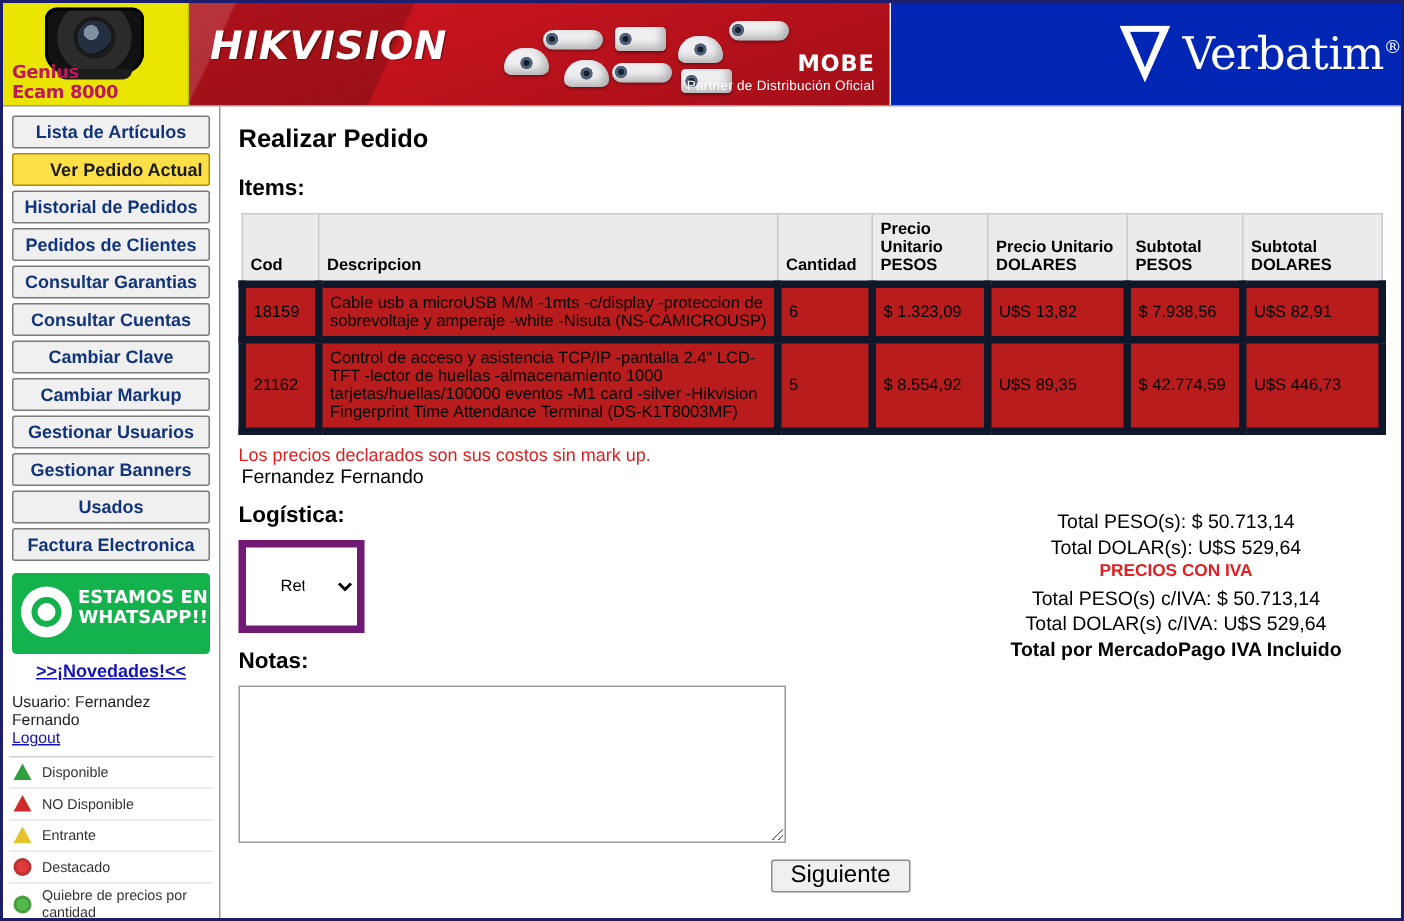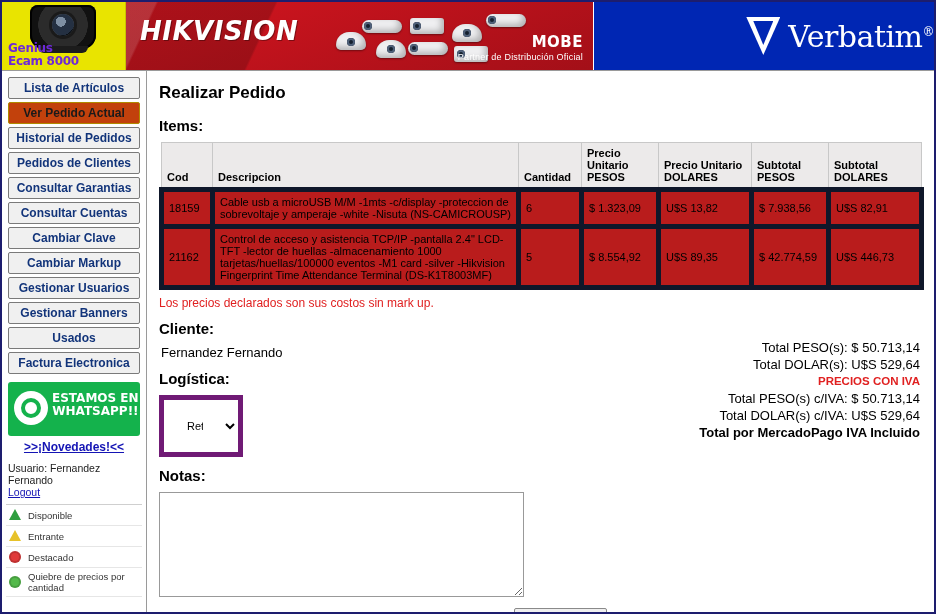--- a/index.html
+++ b/index.html
@@ -64,21 +64,21 @@
     width: 50px; height: 7px;
     background: #1c1c1c;
     border-radius: 0 0 6px 6px;
   }
   .genius-text {
     position: absolute;
     left: 6px; bottom: 2px;
     font-family: "DejaVu Sans", sans-serif;
     font-weight: bold;
     font-size: 12px;
-    color: #6d28d9;
+    color: #be185d;
     line-height: 13px;
     letter-spacing: -0.3px;
   }
   .banner-hik {
     width: 468px;
     background: #b7121c;
     border-right: 1px solid #fff;
   }
   .hik-diag {
     position: absolute;
@@ -196,23 +196,24 @@
     font-weight: bold;
     color: #12347a;
     background: #f0f0f0;
     border: 1px solid #7a7a7a;
     border-radius: 2px;
     cursor: pointer;
     white-space: nowrap;
     overflow: hidden;
   }
   .navbtn.active {
-    background: #c2410c;
+    background: #fde047;
     border-color: #b08a00;
     color: #1a1a1a;
+    text-align: right;
   }
   .wa-box {
     width: 132px;
     height: 54px;
     margin: 8px auto 2px auto;
     background: #14b24c;
     border-radius: 3px;
     position: relative;
     overflow: hidden;
     text-align: right;
@@ -385,21 +386,21 @@
     cursor: pointer;
   }
   
   .totals {
     position: absolute;
     right: 14px;
     top: 268px;
     width: 272px;
     font-size: 13px;
     line-height: 17px;
-    text-align: right;
+    text-align: center;
   }
   .totals .red {
     color: #e02020;
     font-weight: bold;
     font-size: 11.5px;
   }
   .totals .bold { font-weight: bold; }
 </style>
 </head>
 <body>
@@ -491,20 +492,26 @@
 
       <div class="user-line">Usuario: Fernandez Fernando</div>
       <div class="logout">Logout</div>
 
       <div class="legend">
         <div class="legend-row">
           <div class="legend-ic">
               <div class="tree"></div>
             </div>
           <span>Disponible</span>
+        </div>
+        <div class="legend-row">
+          <div class="legend-ic">
+              <div class="tree red"></div>
+            </div>
+          <span>NO Disponible</span>
         </div>
         <div class="legend-row">
           <div class="legend-ic">
               <div class="tree yellow"></div>
             </div>
           <span>Entrante</span>
         </div>
         <div class="legend-row">
           <div class="legend-ic">
               <div class="circ"></div>
@@ -555,21 +562,20 @@
             <td class="num">$ 8.554,92</td>
             <td class="wide">U$S 89,35</td>
             <td class="num">$ 42.774,59</td>
             <td class="wide">U$S 446,73</td>
           </tr>
         </tbody>
       </table>
 
       <p class="warn">Los precios declarados son sus costos sin mark up.</p>
 
-      <h2 class="section">Cliente:</h2>
       <div class="cliente-name">Fernandez Fernando</div>
 
       <h2 class="section">Logística:</h2>
       <select class="logistica">
         <option>Retira</option>
       </select>
 
       <h2 class="section">Notas:</h2>
       <textarea class="notas" style=""></textarea>
 

